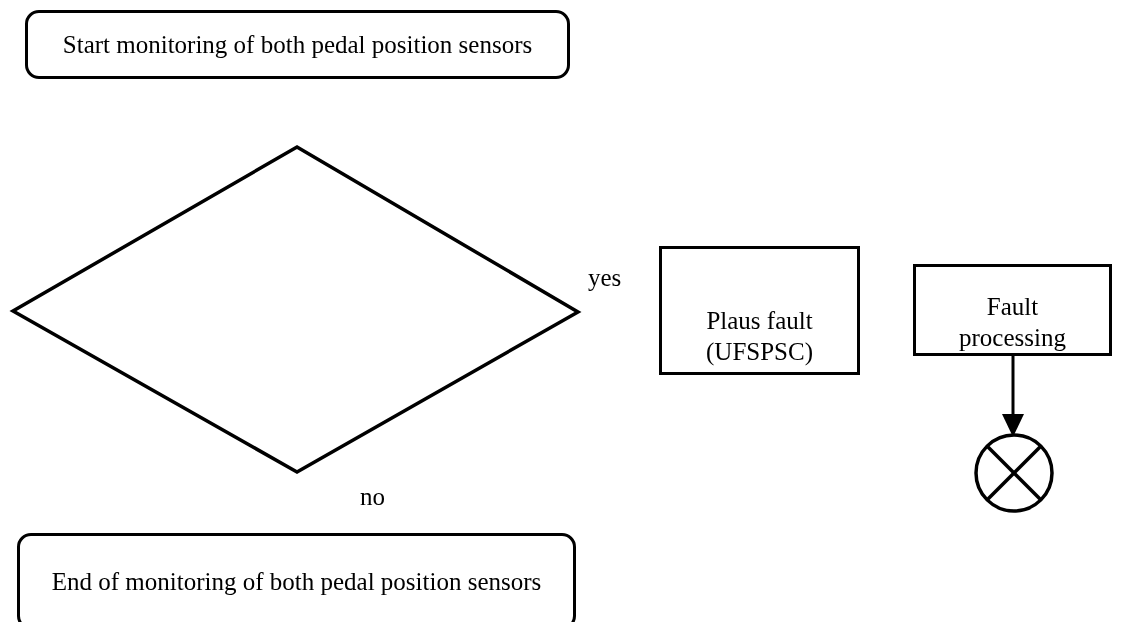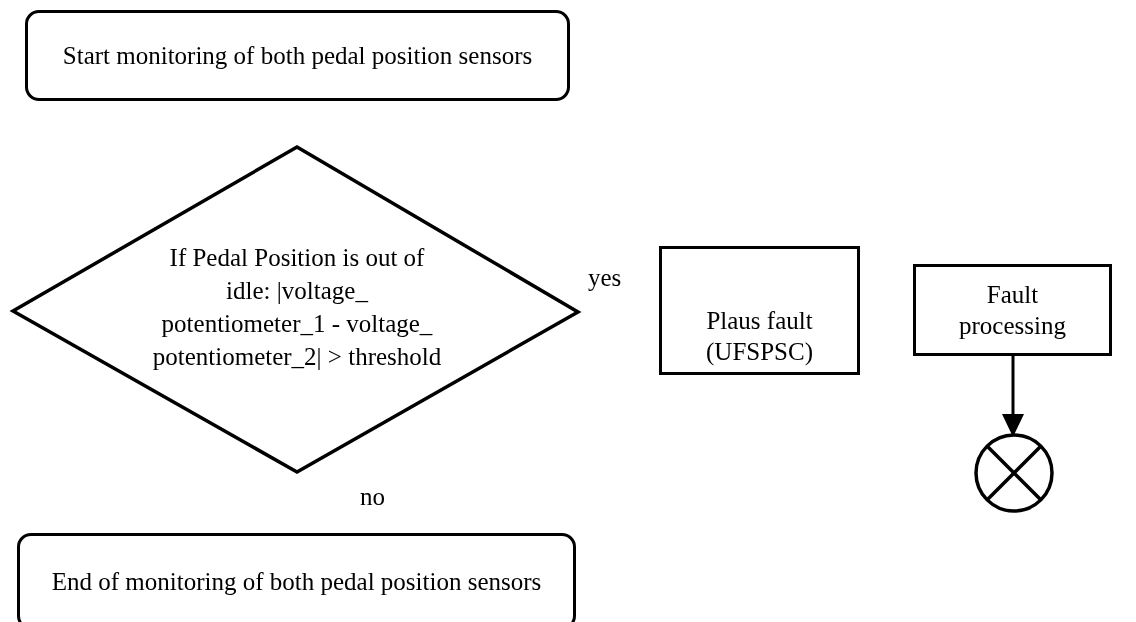--- a/index.html
+++ b/index.html
@@ -26,40 +26,40 @@
     box-sizing: border-box;
     border: 3px solid #000000;
     border-radius: 14px;
     background: #ffffff;
     display: flex;
     align-items: center;
     justify-content: center;
     font-size: 25px;
     text-align: center;
   }
-  .box-start { left: 25px; top: 10px; width: 545px; height: 91px; }
+  .box-start { left: 25px; top: 10px; width: 545px; height: 69px; }
   .box-end   { left: 17px; top: 533px; width: 559px; height: 97px; }
   .rect-box {
     position: absolute;
     box-sizing: border-box;
     border: 3px solid #000000;
     background: #ffffff;
     font-size: 25px;
     text-align: center;
     white-space: pre-line;
   }
   .box-plaus {
     left: 659px; top: 246px; width: 201px; height: 129px;
     padding-top: 25px;
     line-height: 31px;
   }
   .box-fault-processing {
     left: 913px; top: 264px; width: 199px; height: 92px;
     display: flex;
-    align-items: center;
+    align-items: flex-end;
     justify-content: center;
     line-height: 31px;
   }
   .diamond-label {
     position: absolute;
     left: 57px;
     top: 241px;
     width: 480px;
     font-size: 25px;
     line-height: 33px;
@@ -89,24 +89,20 @@
 
     <circle cx="1014" cy="473" r="38" fill="#ffffff" stroke="#000000" stroke-width="3.5"></circle>
     <line x1="987" y1="446" x2="1041" y2="500" stroke="#000000" stroke-width="3.5"></line>
     <line x1="1041" y1="446" x2="987" y2="500" stroke="#000000" stroke-width="3.5"></line>
   </svg>
 
   <div class="rounded-box box-start">
     <span>Start monitoring of both pedal position sensors</span>
   </div>
 
-  <div class="diamond-label">If Pedal Position is out of
-idle: |voltage_
-potentiometer_1 - voltage_
-potentiometer_2| &gt; threshold</div>
 
   <div class="edge-label label-yes">yes</div>
 
   <div class="edge-label label-no">no</div>
 
   <div class="rect-box box-plaus">
     <span>Plaus fault
 (UFSPSC)</span>
   </div>
 

